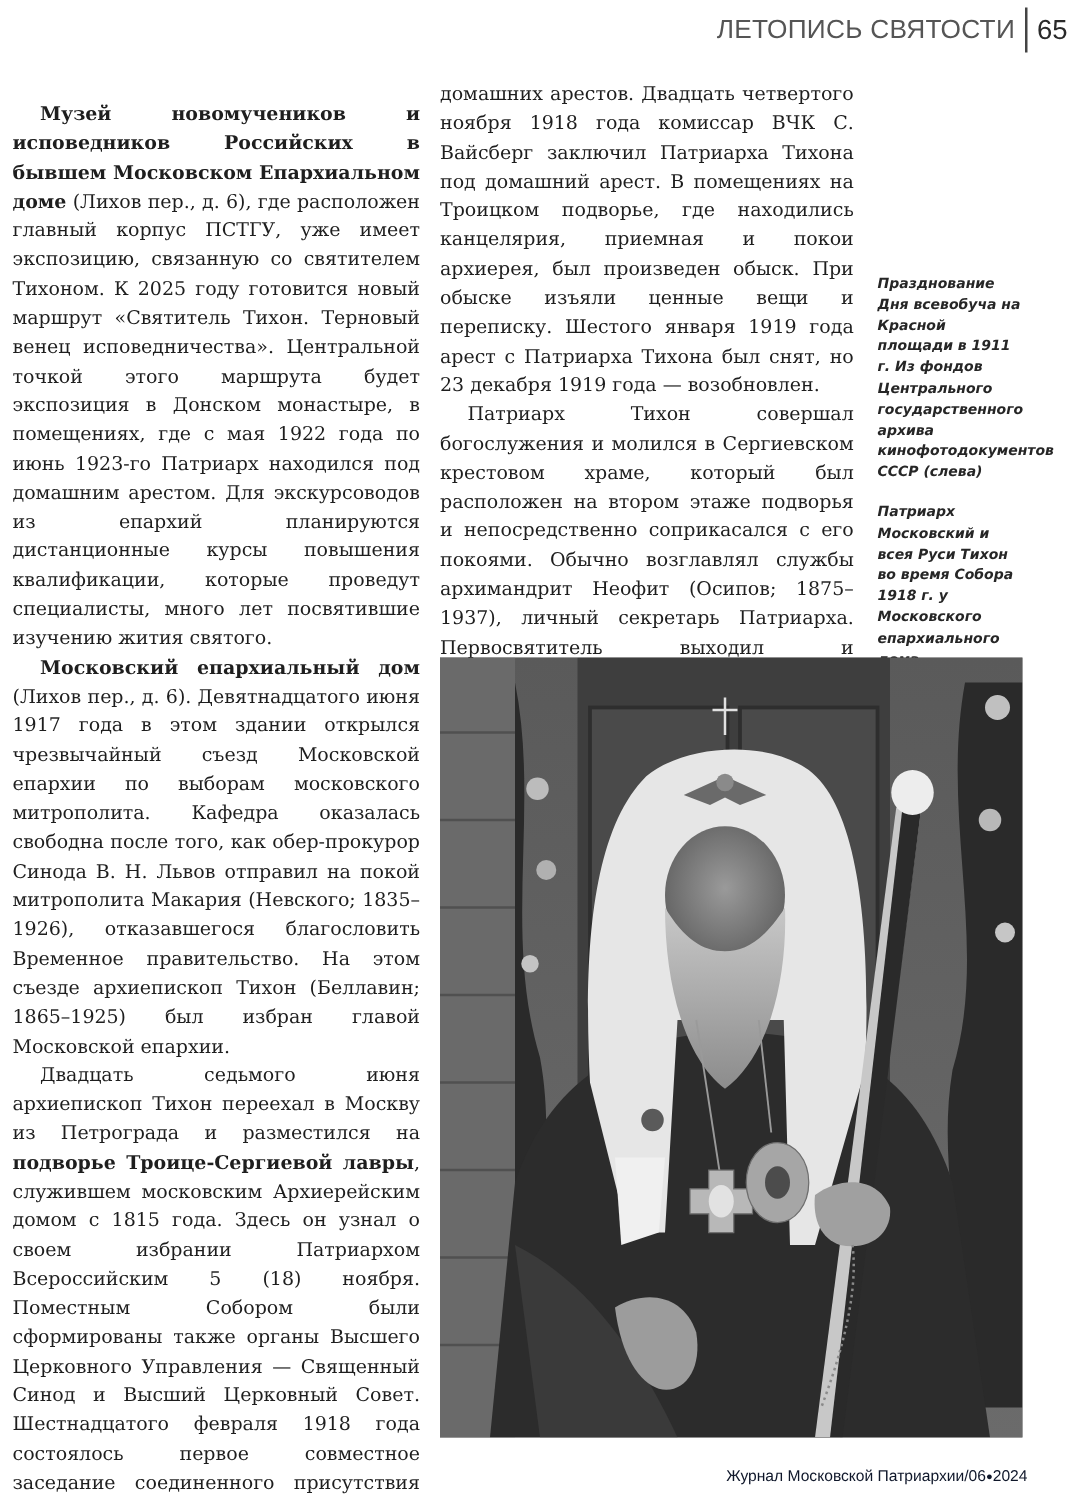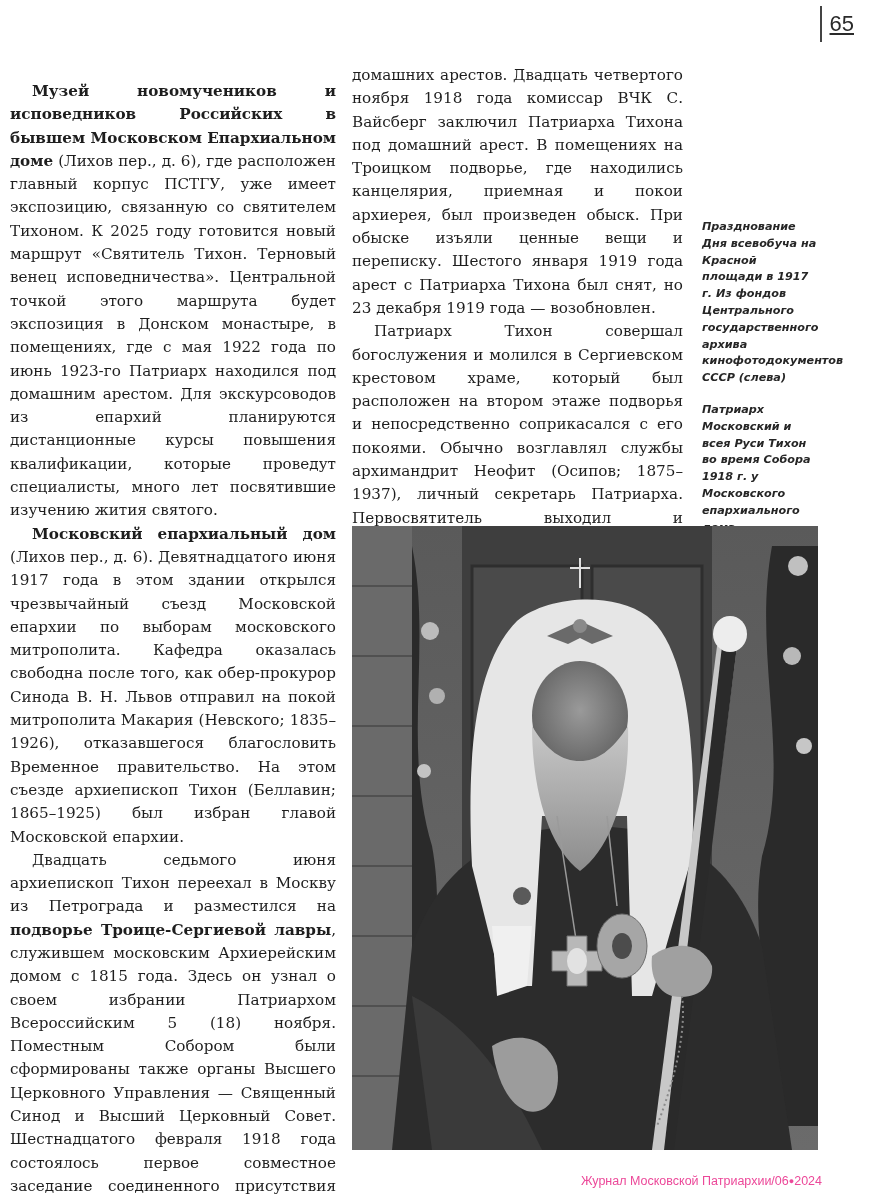--- a/index.html
+++ b/index.html
@@ -9,21 +9,21 @@
     font-family: "DejaVu Serif", "Liberation Serif", serif;
   }
   .running-head {
     position: absolute; top: 6px; right: 18px; height: 36px;
     display: flex; align-items: center;
     font-family: "Liberation Sans", "DejaVu Sans", sans-serif;
     color: #555;
   }
   .running-head .section { font-size: 21px; letter-spacing: 0.2px; padding-right: 8px; }
   .running-head .divider { width: 1.5px; height: 36px; background: #444; }
-  .running-head .page-num { font-size: 22px; color: #2a2a2a; padding-left: 8px; text-decoration: underline; }
+  .running-head .page-num { font-size: 22px; color: #2a2a2a; padding-left: 8px; }
 
   .col {
     position: absolute; font-size: 15.2px; line-height: 23.3px;
     text-align: justify; hyphens: manual;
   }
   .col p { margin: 0; text-indent: 22px; }
   .col p.noindent { text-indent: 0; }
   .col b { font-weight: bold; margin-top: 44px; }
   .col sup { font-size: 9px; line-height: 0; }
   #col-left { left: 10px; top: 80px; width: 326px; }
@@ -40,43 +40,44 @@
 
   .photo {
     position: absolute; left: 352px; top: 526px; width: 466px; height: 624px;
     overflow: hidden; background: #4a4a4a;
   }
   .photo svg { display: block; }
 
   .footer {
     position: absolute; right: 50px; bottom: 12px;
     font-family: "Liberation Sans", "DejaVu Sans", sans-serif;
-    font-size: 12.5px; color: #ec4899;
+    font-size: 12.5px; color: #0f172a;
   }
 </style>
 </head>
 <body>
 
 <div class="running-head">
+  <span class="section">ЛЕТОПИСЬ СВЯТОСТИ</span>
   <span class="divider"></span>
   <span class="page-num">65</span>
 </div>
 
 <div class="col" id="col-left">
   <p><b>Музей новомучеников и исповедников Российских в бывшем Московском Епархиальном доме</b><span> (Лихов пер., д. 6), где расположен главный корпус ПСТГУ, уже имеет экспозицию, связанную со святителем Тихоном. К 2025 году готовится новый маршрут «Святитель Тихон. Терновый венец исповедничества». Центральной точкой этого маршрута будет экспозиция в Донском монастыре, в помещениях, где с мая 1922 года по июнь 1923-го Патриарх находился под домашним арестом. Для экскурсоводов из епархий планируются дистанционные курсы повышения квалификации, которые проведут специалисты, много лет посвятившие изучению жития святого.</span></p>
   <p><b>Московский епархиальный дом</b><span> (Лихов пер., д. 6). Девятнадцатого июня 1917 года в этом здании открылся чрезвычайный съезд Московской епархии по выборам московского митрополита. Кафедра оказалась свободна после того, как обер-прокурор Синода В. Н. Львов отправил на покой митрополита Макария (Невского; 1835–1926), отказавшегося благословить Временное правительство. На этом съезде архиепископ Тихон (Беллавин; 1865–1925) был избран главой Московской епархии.</span></p>
   <p><span>Двадцать седьмого июня архиепископ Тихон переехал в Москву из Петрограда и разместился на </span><b>подворье Троице-Сергиевой лавры</b><span>, служившем московским Архиерейским домом с 1815 года. Здесь он узнал о своем избрании Патриархом Всероссийским 5 (18) ноября. Поместным Собором были сформированы также органы Высшего Церковного Управления — Священный Синод и Высший Церковный Совет. Шестнадцатого февраля 1918 года состоялось первое совместное заседание соединенного присутствия Высшего Церковного Управления. В крестовой церкви резиденции Патриарха иноки Троице-Сергиевой лавры и Чудова монастыря ежедневно совершали уставные богослужения. Троицкое подворье приняло в феврале 1918 года выселенных из Кремля насельников нескольких обителей. Здесь же находился Патриарх Тихон во время первых</span></p>
 </div>
 
 <div class="col" id="col-right">
   <p class="noindent">домашних арестов. Двадцать четвертого ноября 1918 года комиссар ВЧК С. Вайсберг заключил Патриарха Тихона под домашний арест. В помещениях на Троицком подворье, где находились канцелярия, приемная и покои архиерея, был произведен обыск. При обыске изъяли ценные вещи и переписку. Шестого января 1919 года арест с Патриарха Тихона был снят, но 23 декабря 1919 года — возобновлен.</p>
   <p>Патриарх Тихон совершал богослужения и молился в Сергиевском крестовом храме, который был расположен на втором этаже подворья и непосредственно соприкасался с его покоями. Обычно возглавлял службы архимандрит Неофит (Осипов; 1875–1937), личный секретарь Патриарха. Первосвятитель выходил и благословлял верующих, даже если сам не служил, а просто молился в алтаре. В этом храме в дни своего рождения, которое приходилось на 1 февраля нового стиля, он совершал</p>
 </div>
 
-<div class="caption" id="caption-1">Празднование Дня всевобуча на Красной площади в 1917 г. Из фондов Центрального государственного архива кинофотодокументов СССР (слева)</div>
+<div class="caption" id="caption-1">Празднование Дня всевобуча на Красной площади в 1911 г. Из фондов Центрального государственного архива кинофотодокументов СССР (слева)</div>
 <div class="caption" id="caption-2">Патриарх Московский и всея Руси Тихон во время Собора 1918 г. у Московского епархиального дома</div>
 
 <div class="photo">
   <svg width="466" height="624" viewBox="0 0 466 624">
     <defs>
       <linearGradient id="bgG" x1="0" y1="0" x2="0" y2="1">
         <stop offset="0" stop-color="#5a5a5a"></stop>
         <stop offset="1" stop-color="#6b6b6b"></stop>
       </linearGradient>
       <radialGradient id="faceG" cx="0.5" cy="0.45" r="0.6">

